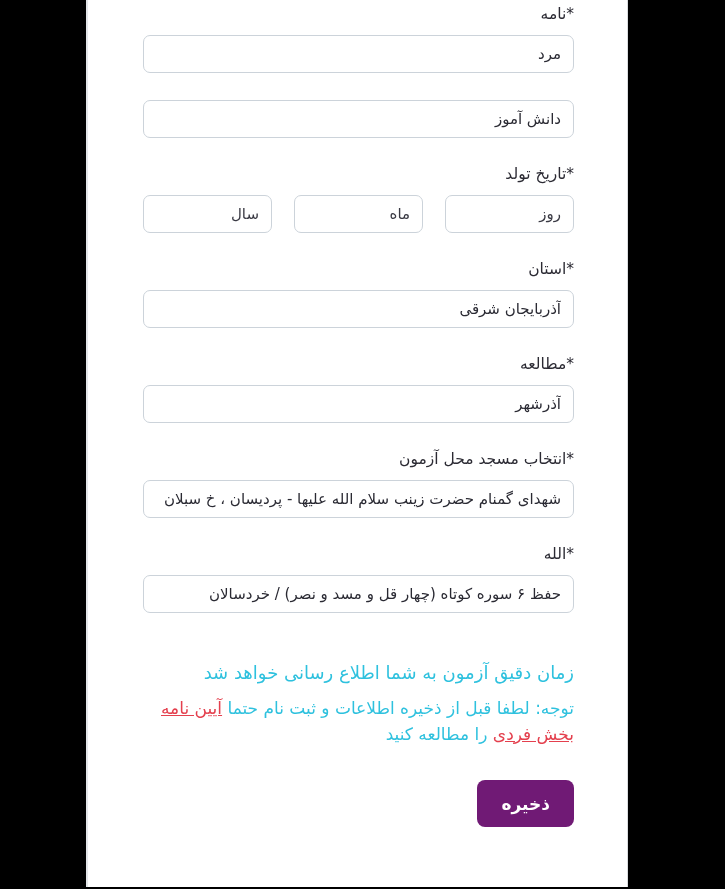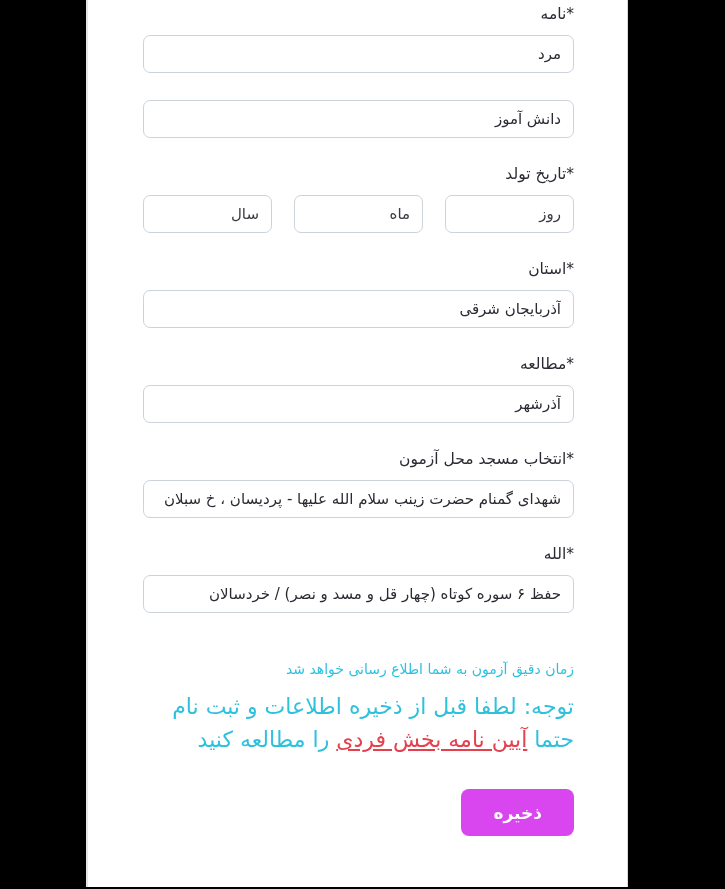--- a/index.html
+++ b/index.html
@@ -57,46 +57,46 @@
   .text-field::placeholder { color: #3a3a44; opacity: 1; }
   .date-row {
     display: flex;
     gap: 22px;
   }
   .date-row .text-field { flex: 1 1 0; min-width: 0; }
   .notice-block { margin-top: 46px; }
   .info-line {
     margin: 0 0 10px 0;
     color: #2ec1de;
-    font-size: 14px;
+    font-size: 18px;
     line-height: 1.5;
     text-align: right;
   }
   .warning-line {
     margin: 0;
     color: #2ec1de;
-    font-size: 22px;
+    font-size: 17px;
     line-height: 1.5;
     text-align: right;
   }
   .bylaw-link {
     color: #e4404e;
     text-decoration: underline;
     cursor: pointer;
   }
   .actions {
     margin-top: 33px;
     text-align: right;
   }
   .save-btn {
     display: inline-block;
     min-width: 85px;
     height: 47px;
-    padding: 0 32px;
-    background: #d946ef;
+    padding: 0 24px;
+    background: #701a75;
     color: #ffffff;
     border: none;
     border-radius: 8px;
     font-family: "DejaVu Sans", sans-serif;
     font-size: 17px;
     font-weight: 600;
     cursor: pointer;
   }
 </style>
 </head>

